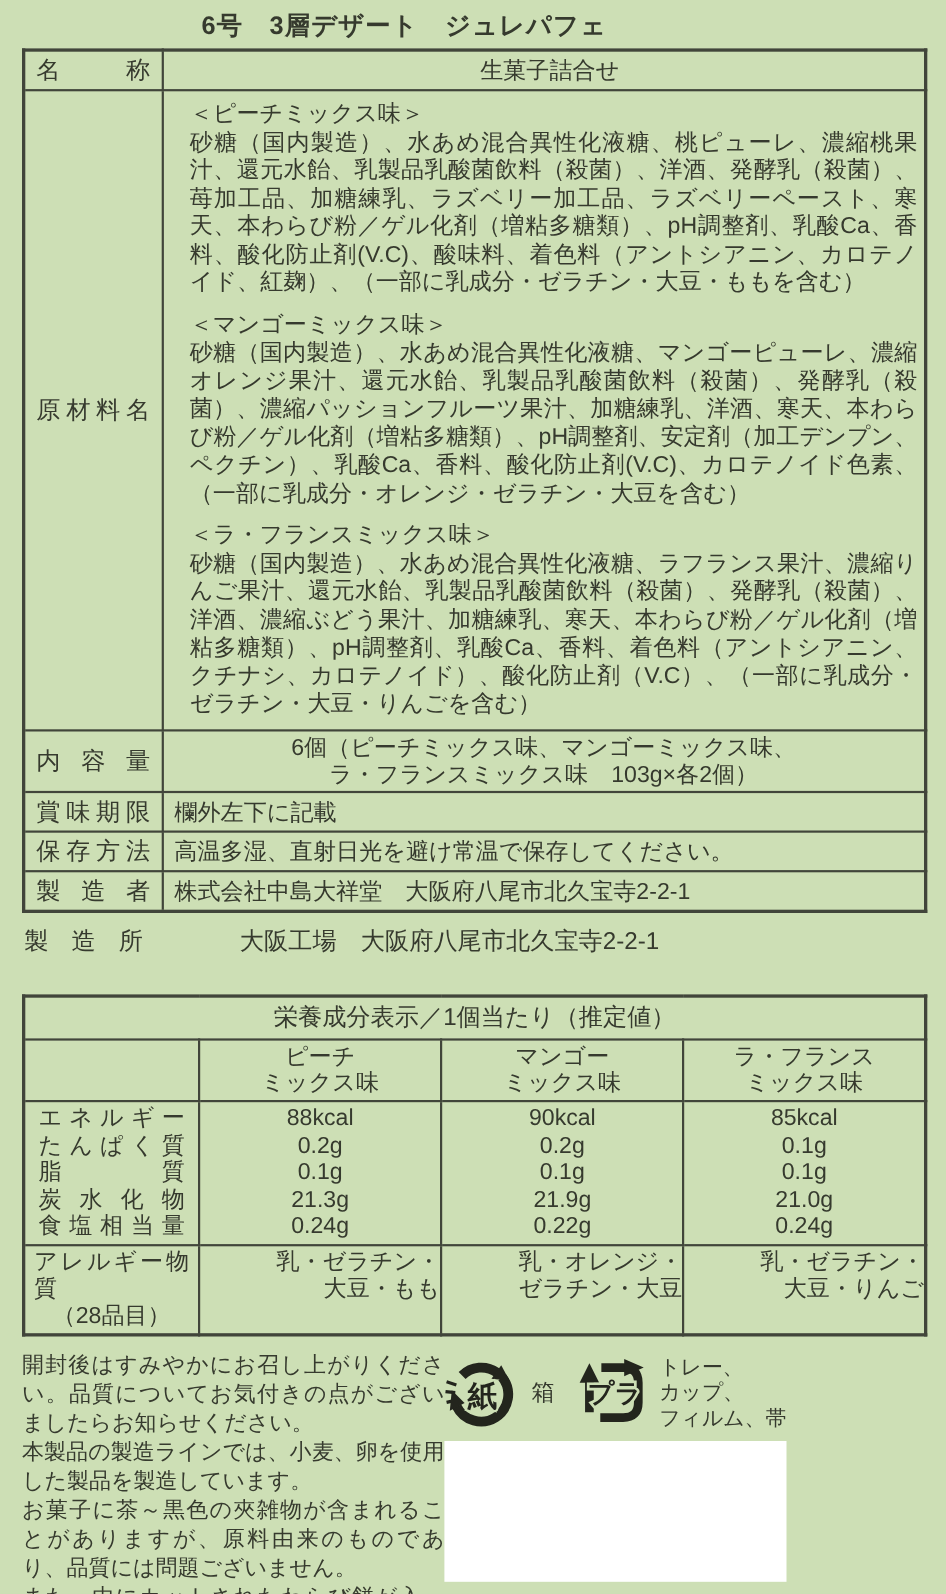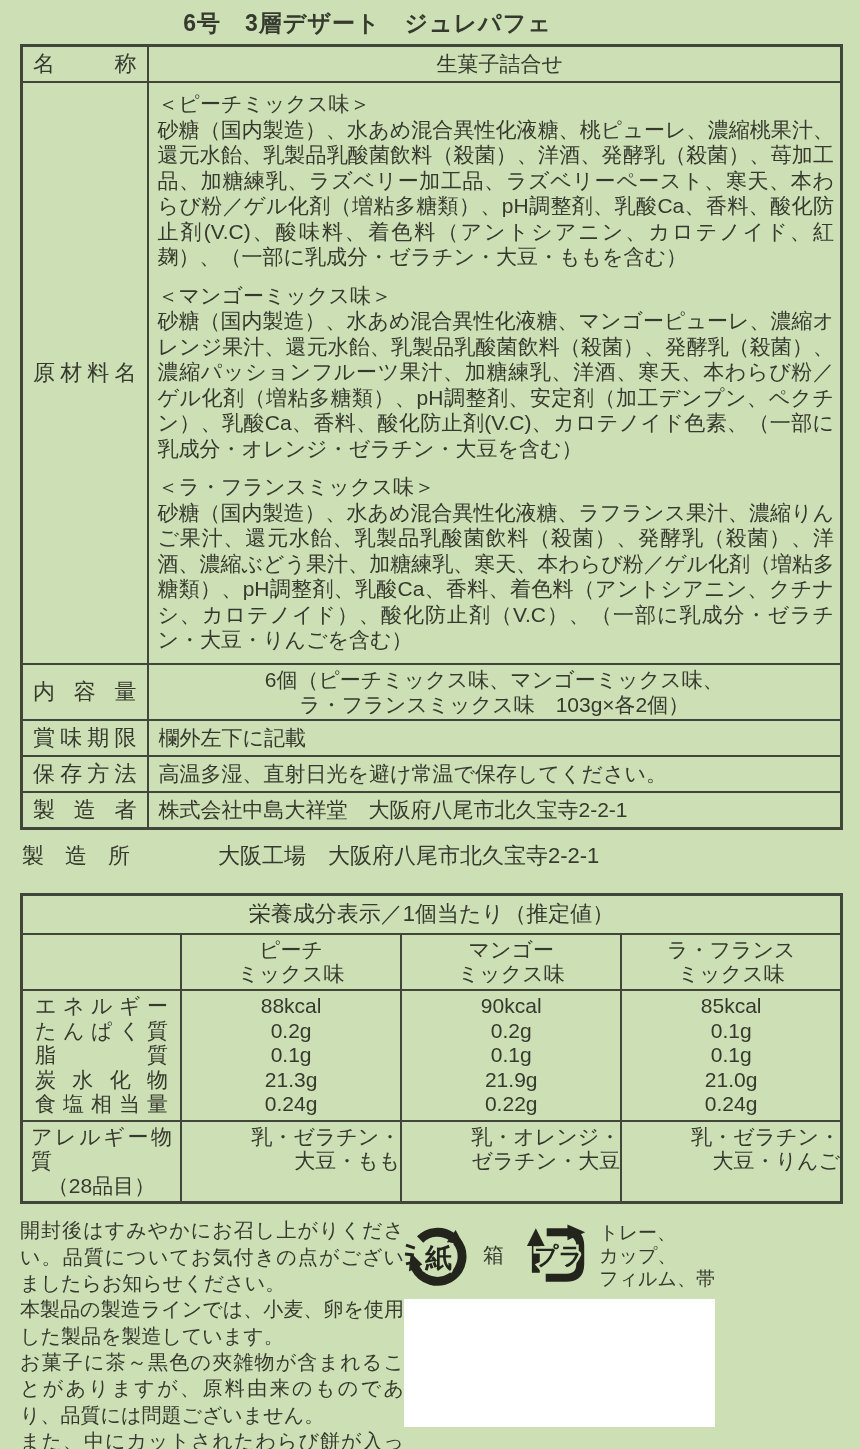--- a/index.html
+++ b/index.html
@@ -27,36 +27,36 @@
   table.spec td{border:2px solid var(--line);vertical-align:middle;}
   td.lbl{
     width:126px;font-size:22px;padding:2px 10px;
     text-align:justify;text-align-last:justify;
     white-space:normal;
   }
   td.val{font-size:21px;padding:2px 10px;}
   td.val.center{text-align:center;padding-left:21px;}
   .row-name td{height:36px;}
   .row-short td{height:34px;}
-  td.ing{padding:8px 6px 10px 9px;vertical-align:middle;}
+  td.ing{padding:8px 6px 10px 24px;vertical-align:middle;}
   .ing-sec{margin-bottom:13px;}
   .ing-sec:last-child{margin-bottom:0;}
   .ing-head{font-size:21px;line-height:25.5px;}
   .ing-body{font-size:21px;line-height:25.5px;text-align:justify;}
   .contents-line{font-size:21px;line-height:25px;text-align:center;}
   .row-contents td{height:56px;}
   
   .factory{margin:10px 0 0 2px;font-size:22px;height:32px;display:flex;align-items:center;gap:48px;}
   .factory .jlabel{
     display:inline-block;width:108px;
     text-align:justify;text-align-last:justify;
   }
   .factory .fval{margin-left:40px;}
   
-  table.nutri{border:3px solid var(--line);margin-top:21px;}
+  table.nutri{border:3px solid var(--line);margin-top:32px;}
   table.nutri td,table.nutri th{border:2px solid var(--line);font-weight:normal;}
   .nutri-title{height:40px;text-align:center;font-size:22px;}
   th.ncol{font-size:21px;line-height:24px;padding:3px 0;}
   td.nlbl{width:160px;padding:3px 12px;vertical-align:top;}
   td.nval{width:221px;text-align:center;vertical-align:top;padding:3px 0;}
   .nline{font-size:21px;line-height:24.6px;}
   .nlbl .nline{text-align:justify;text-align-last:justify;}
   td.albl{width:160px;padding:3px 8px;}
   .al1{font-size:21px;line-height:24.5px;text-align:justify;text-align-last:justify;}
   .al2{font-size:21px;line-height:24.5px;text-align:center;}

